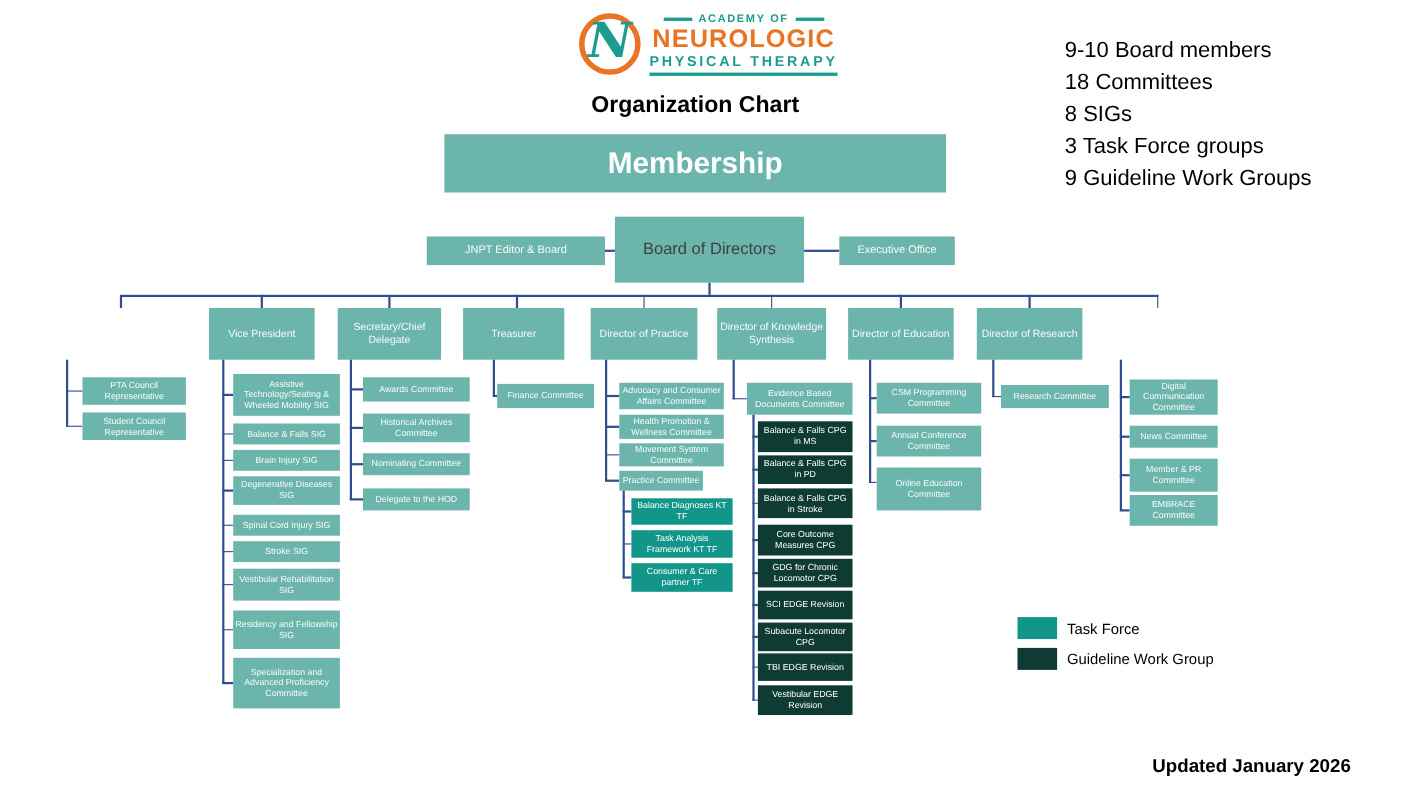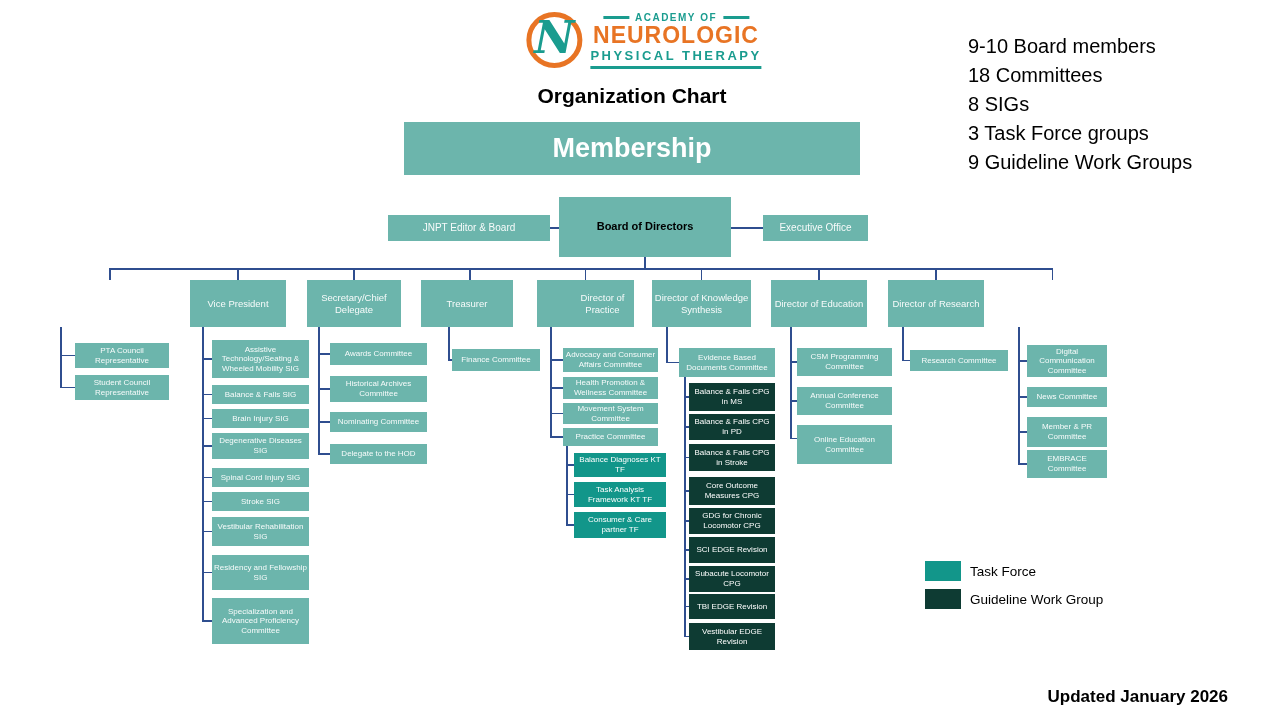--- a/index.html
+++ b/index.html
@@ -27,21 +27,21 @@
   #membership span{color:#fff;font-weight:bold;font-size:27px}
 
   
   #stats{position:absolute;left:968px;top:32px;font-size:20px;color:#000;line-height:29px}
 
   
   #chart{position:absolute;inset:0}
   .node{position:absolute;display:flex;align-items:center;justify-content:center;text-align:center;
     background:var(--teal,#6cb5ac);color:rgba(255,255,255,.95);padding:1px 2px;line-height:1.2}
   .node span{display:block}
-  .board{font-size:11px;font-weight:bold;color:#000000}
+  .board{font-size:15px;font-weight:normal;color:#404040}
   .side{font-size:10px}
   .dir{font-size:9.5px}
   .committee{font-size:8px}
   .tf{background:var(--tf,#12968a);font-size:8px;color:#fff}
   .gwg{background:var(--gwg,#0e3b33);font-size:8px;color:#fff}
   .line{position:absolute;background:var(--conn,#2f4e8f)}
 
   #board-box{left:559px;top:197px;width:172px;height:60px}
   #jnpt-box{left:388px;top:215px;width:162px;height:26px}
   #exec-box{left:763px;top:215px;width:105px;height:26px}
@@ -181,38 +181,38 @@
     <div class="line" style="left: 469px; top: 268px; width: 1.6px; height: 12px;"></div>
     <div class="node dir" style="left: 421px; top: 280px; width: 92px; height: 47px;">
       <span>Treasurer</span>
     </div>
     <div class="line" style="left: 448px; top: 327px; width: 1.6px; height: 33px;"></div>
     <div class="line" style="left: 448px; top: 359px; width: 4px; height: 1.6px;"></div>
     <div class="node committee" style="left: 452px; top: 349px; width: 88px; height: 22px;">
       <span>Finance Committee</span>
     </div>
     <div class="line" style="left: 584.5px; top: 268px; width: 1.6px; height: 12px;"></div>
-    <div class="node dir" style="left: 537px; top: 280px; width: 97px; height: 47px; padding-left: 36px;">
+    <div class="node dir" style="left: 537px; top: 280px; width: 97px; height: 47px;">
       <span>Director of Practice</span>
     </div>
     <div class="line" style="left: 550px; top: 327px; width: 1.6px; height: 110px;"></div>
     <div class="line" style="left: 550px; top: 359px; width: 13px; height: 1.6px;"></div>
     <div class="node committee" style="left: 563px; top: 348px; width: 95px; height: 24px;">
       <span>Advocacy and Consumer Affairs Committee</span>
     </div>
     <div class="line" style="left: 550px; top: 387px; width: 13px; height: 1.6px;"></div>
     <div class="node committee" style="left: 563px; top: 377px; width: 95px; height: 22px;">
       <span>Health Promotion &amp; Wellness Committee</span>
     </div>
     <div class="line" style="left: 550px; top: 412.5px; width: 13px; height: 1.6px;"></div>
     <div class="node committee" style="left: 563px; top: 403px; width: 95px; height: 21px;">
       <span>Movement System Committee</span>
     </div>
     <div class="line" style="left: 550px; top: 436px; width: 13px; height: 1.6px;"></div>
-    <div class="node committee" style="left: 563px; top: 428px; width: 95px; height: 18px;">
+    <div class="node committee" style="left: 563px; top: 428px; width: 76px; height: 18px;">
       <span>Practice Committee</span>
     </div>
     <div class="line" style="left: 566px; top: 446px; width: 1.6px; height: 79px;"></div>
     <div class="line" style="left: 566px; top: 464px; width: 8px; height: 1.6px;"></div>
     <div class="node tf" style="left: 574px; top: 453px; width: 92px; height: 24px;">
       <span>Balance Diagnoses KT TF</span>
     </div>
     <div class="line" style="left: 566px; top: 493.5px; width: 8px; height: 1.6px;"></div>
     <div class="node tf" style="left: 574px; top: 482px; width: 92px; height: 25px;">
       <span>Task Analysis Framework KT TF</span>

